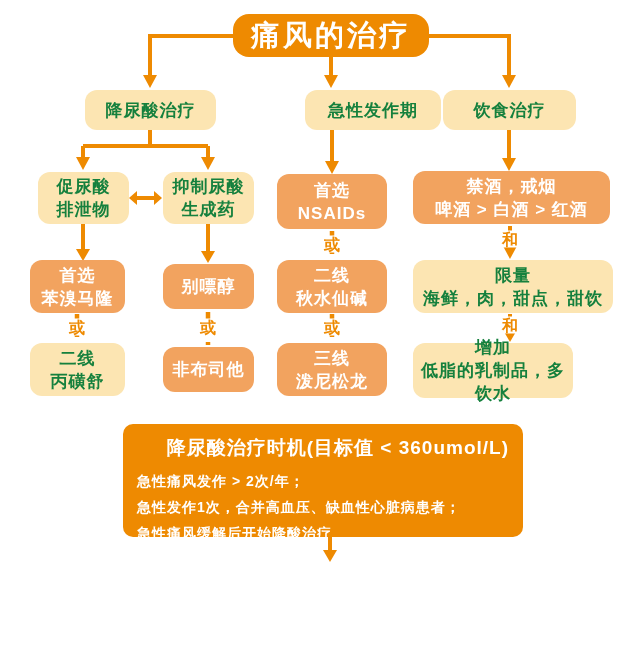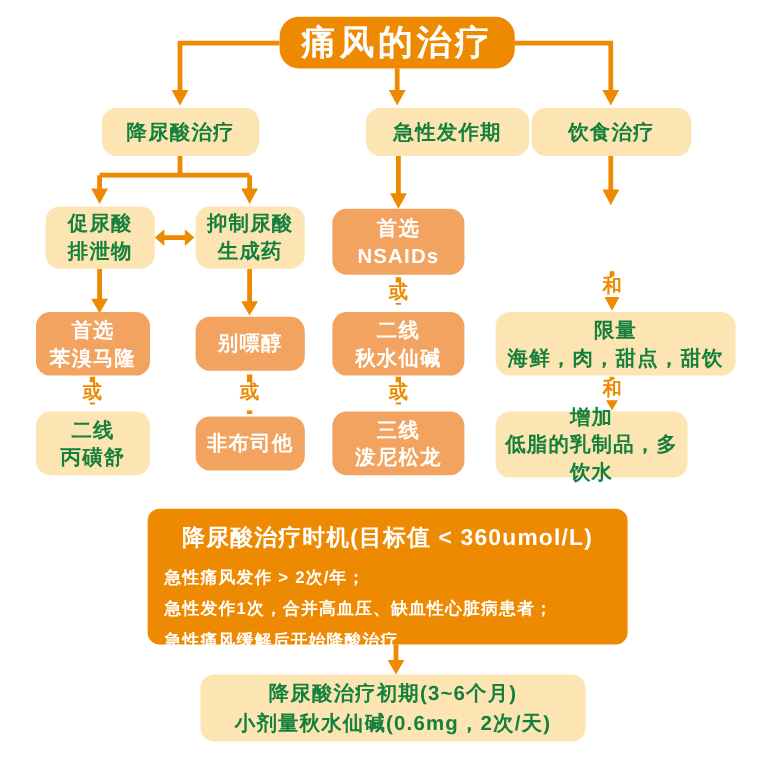--- a/index.html
+++ b/index.html
@@ -10,21 +10,21 @@
         text-align:center;white-space:pre-line;font-weight:700;border-radius:12px;letter-spacing:1px;}
   .deep{background:#EE8A01;color:#ffffff;}
   .mid{background:#F2A35F;color:#ffffff;}
   .cream{background:#FCE5B2;color:#15803d;}
   .root-node{font-size:29px;letter-spacing:3px;border-radius:16px;text-align:right;}
   .lvl{font-size:17px;line-height:23px;}
   .conn-label{position:absolute;z-index:2;transform:translate(-50%,-50%);color:#EE8A01;font-weight:700;
               font-size:16px;background:#ffffff;padding:0 1px;border-radius:3px;line-height:17px;}
   .timing{position:absolute;z-index:1;background:#EE8A01;color:#ffffff;border-radius:10px;
           padding:9px 14px 0 14px;box-sizing:border-box;}
-  .timing h3{margin:2px 0 8px 0;font-size:19px;text-align:center;font-weight:700;letter-spacing:1px;}
+  .timing h3{margin:2px 0 8px 0;font-size:19px;text-align:right;font-weight:700;letter-spacing:1px;}
   .timing p{margin:0 0 2px 0;font-size:14px;line-height:24px;font-weight:700;letter-spacing:1px;}
   .initial-node{font-size:17px;line-height:25px;}
 </style>
 </head>
 <body>
 
 <div class="canvas">
 
   <svg class="conn-svg" width="640" height="649" viewBox="0 0 640 649">
     <g stroke="#EE8A01" stroke-width="4" fill="none">
@@ -72,20 +72,22 @@
   <div class="node cream lvl" style="left:85px;top:90px;width:131px;height:40px;">降尿酸治疗</div>
   <div class="node cream lvl" style="left:264px;top:90px;width:136px;height:40px;margin-left:41px;">急性发作期</div>
   <div class="node cream lvl" style="left:38px;top:172px;width:91px;height:52px;">促尿酸
 排泄物</div>
 
   <div class="node cream lvl" style="left:443px;top:90px;width:133px;height:40px;">饮食治疗</div>
   <div class="node cream lvl" style="left:163px;top:172px;width:91px;height:52px;">抑制尿酸
 生成药</div>
   <div class="node mid lvl" style="left:277px;top:174px;width:110px;height:55px;">首选
 NSAIDs</div>
+  <div class="node mid lvl" style="left:413px;top:171px;width:197px;height:53px;">禁酒，戒烟
+啤酒 &gt; 白酒 &gt; 红酒</div>
 
   <div class="node mid lvl" style="left:30px;top:260px;width:95px;height:53px;">首选
 苯溴马隆</div>
   <div class="node mid lvl" style="left:163px;top:264px;width:91px;height:45px;">别嘌醇</div>
   <div class="node mid lvl" style="left:277px;top:260px;width:110px;height:53px;">二线
 秋水仙碱</div>
   <div class="node cream lvl" style="left:413px;top:260px;width:200px;height:53px;">限量
 海鲜，肉，甜点，甜饮</div>
 
   <div class="node cream lvl" style="left:30px;top:343px;width:95px;height:53px;">二线
@@ -103,18 +105,14 @@
   <span class="conn-label" style="left:510px;top:239px;">和</span>
   <span class="conn-label" style="left:510px;top:325px;">和</span>
 
   <div class="timing" style="left:123px;top:424px;width:400px;height:113px;">
     <h3>降尿酸治疗时机(目标值 &lt; 360umol/L)</h3>
     <p>急性痛风发作 &gt; 2次/年；</p>
     <p>急性发作1次，合并高血压、缺血性心脏病患者；</p>
     <p>急性痛风缓解后开始降酸治疗</p>
   </div>
 
-  <div class="node cream initial-node" style="left:167px;top:562px;width:321px;height:56px;">
-    <span>降尿酸治疗初期(3~6个月)</span>
-    <span>小剂量秋水仙碱(0.6mg，2次/天)</span>
-  </div>
 
 </div>
 
 </body></html>

